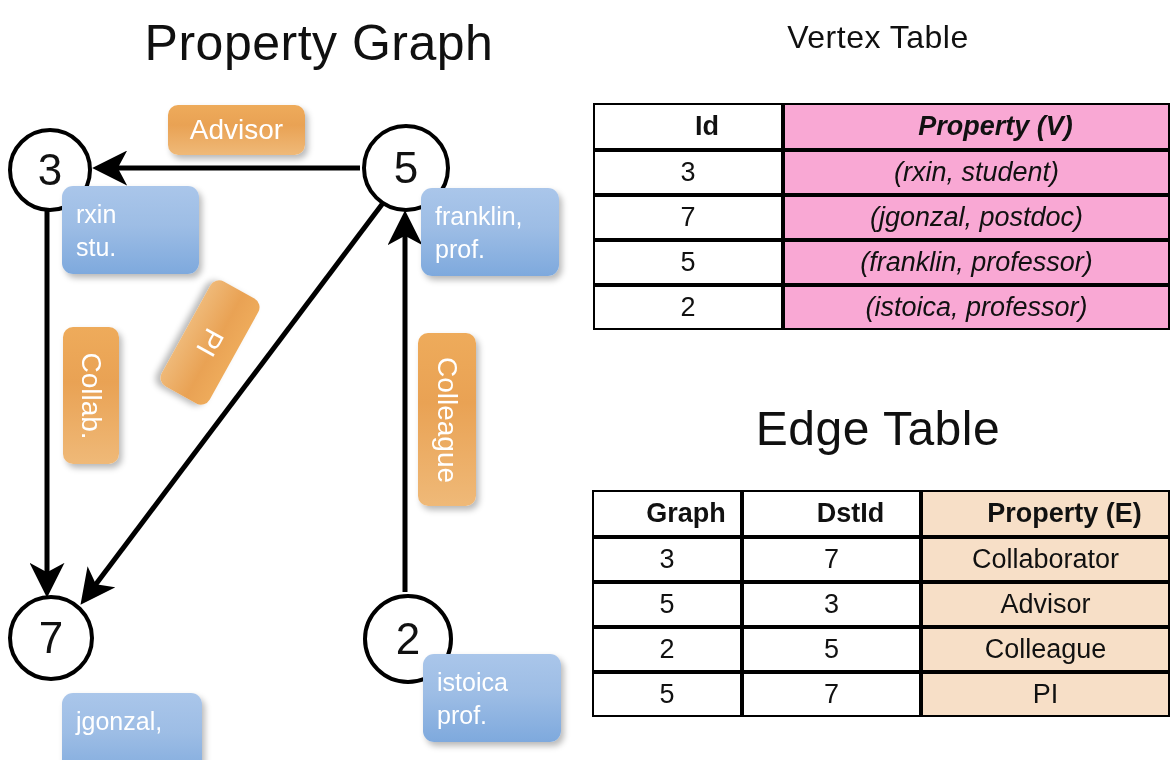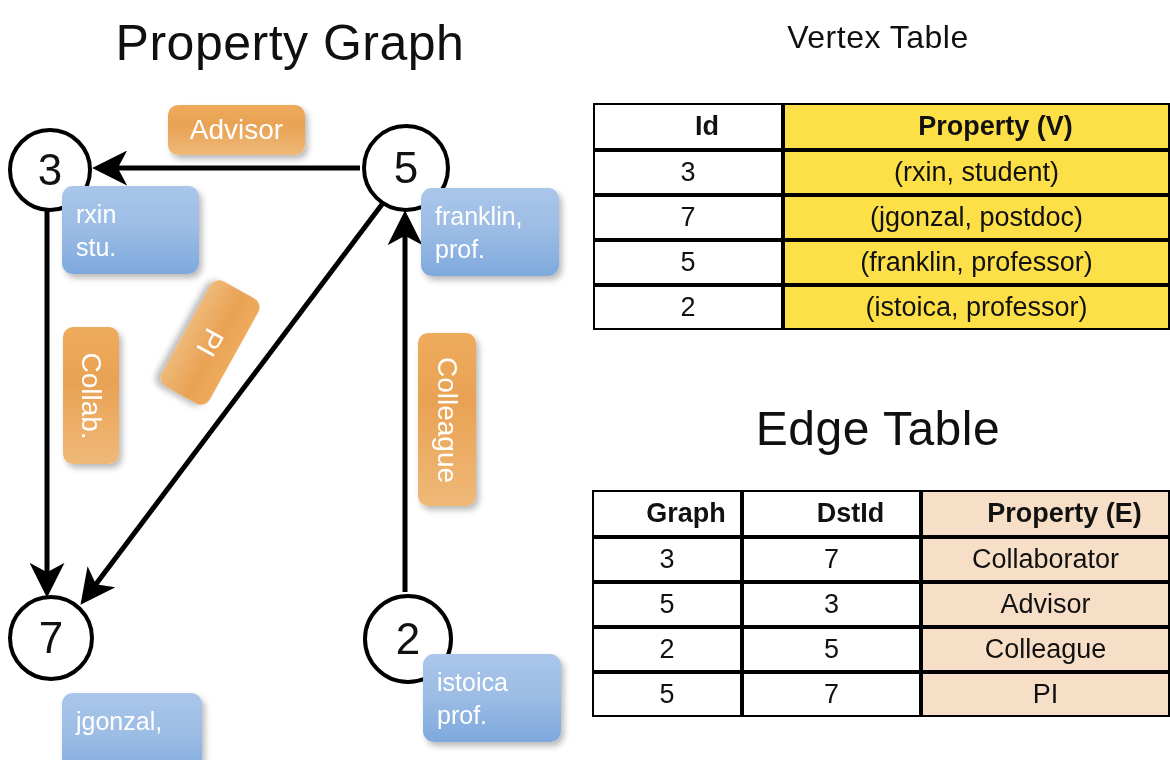--- a/index.html
+++ b/index.html
@@ -23,20 +23,21 @@
     font-weight: 300;
     color: #101010;
     letter-spacing: 0.5px;
     white-space: nowrap;
   }
   #title-property-graph {
     left: 0; top: 14px; width: 580px;
     text-align: center;
     font-size: 50px;
     line-height: 58px;
+    padding-left: 29px;
   }
   #title-vertex-table {
     left: 586px; top: 8px; width: 584px;
     text-align: center;
     font-size: 32px;
     line-height: 58px;
   }
   #title-edge-table {
     left: 586px; top: 400px; width: 584px;
     text-align: center;
@@ -158,21 +159,21 @@
     height: 45px;
     box-sizing: border-box;
   }
   .tbl th {
     font-weight: bold;
     font-size: 27px;
     height: 47px;
     padding-left: 38px;
   }
   .cell-plain { background: #ffffff; }
-  .cell-blue  { background: #fde047; }
+  .cell-blue  { background: #f9a8d4; font-style: italic; }
   .cell-peach { background: #f7dfc7; }
 
   #vertex-table {
     left: 593px; top: 103px;
     width: 577px;
   }
   #edge-table {
     left: 592px; top: 490px;
     width: 578px;
   }

